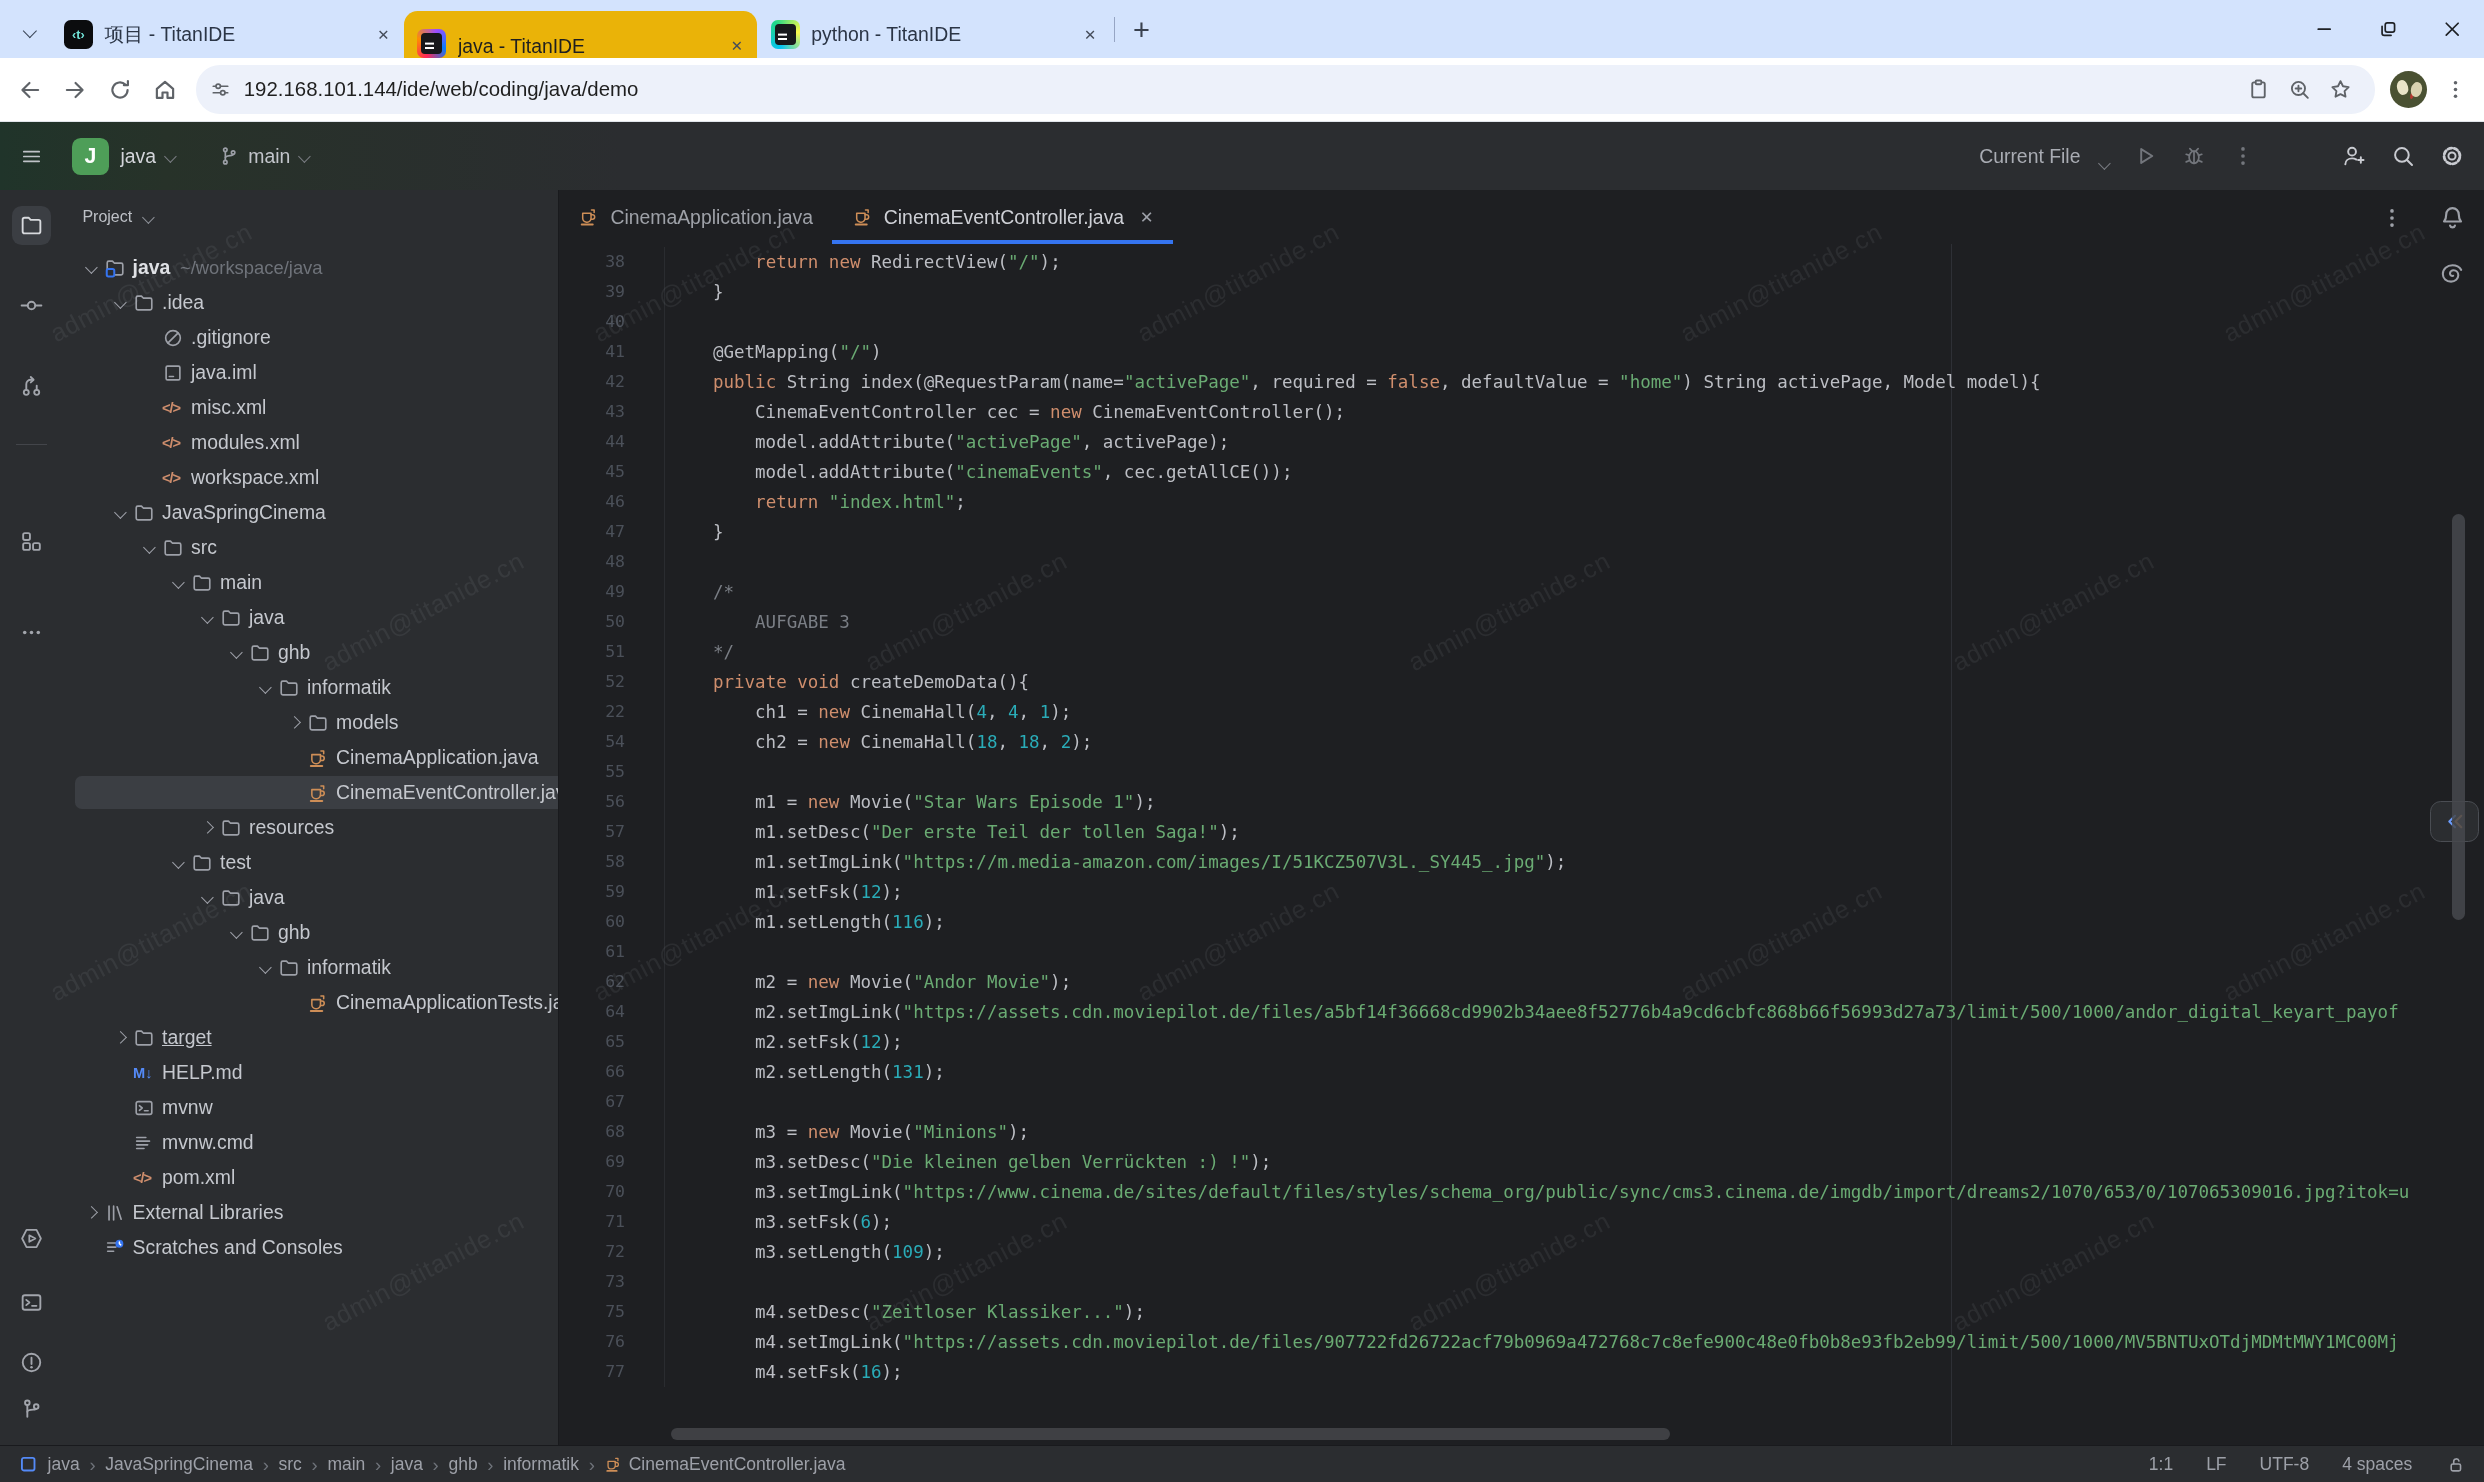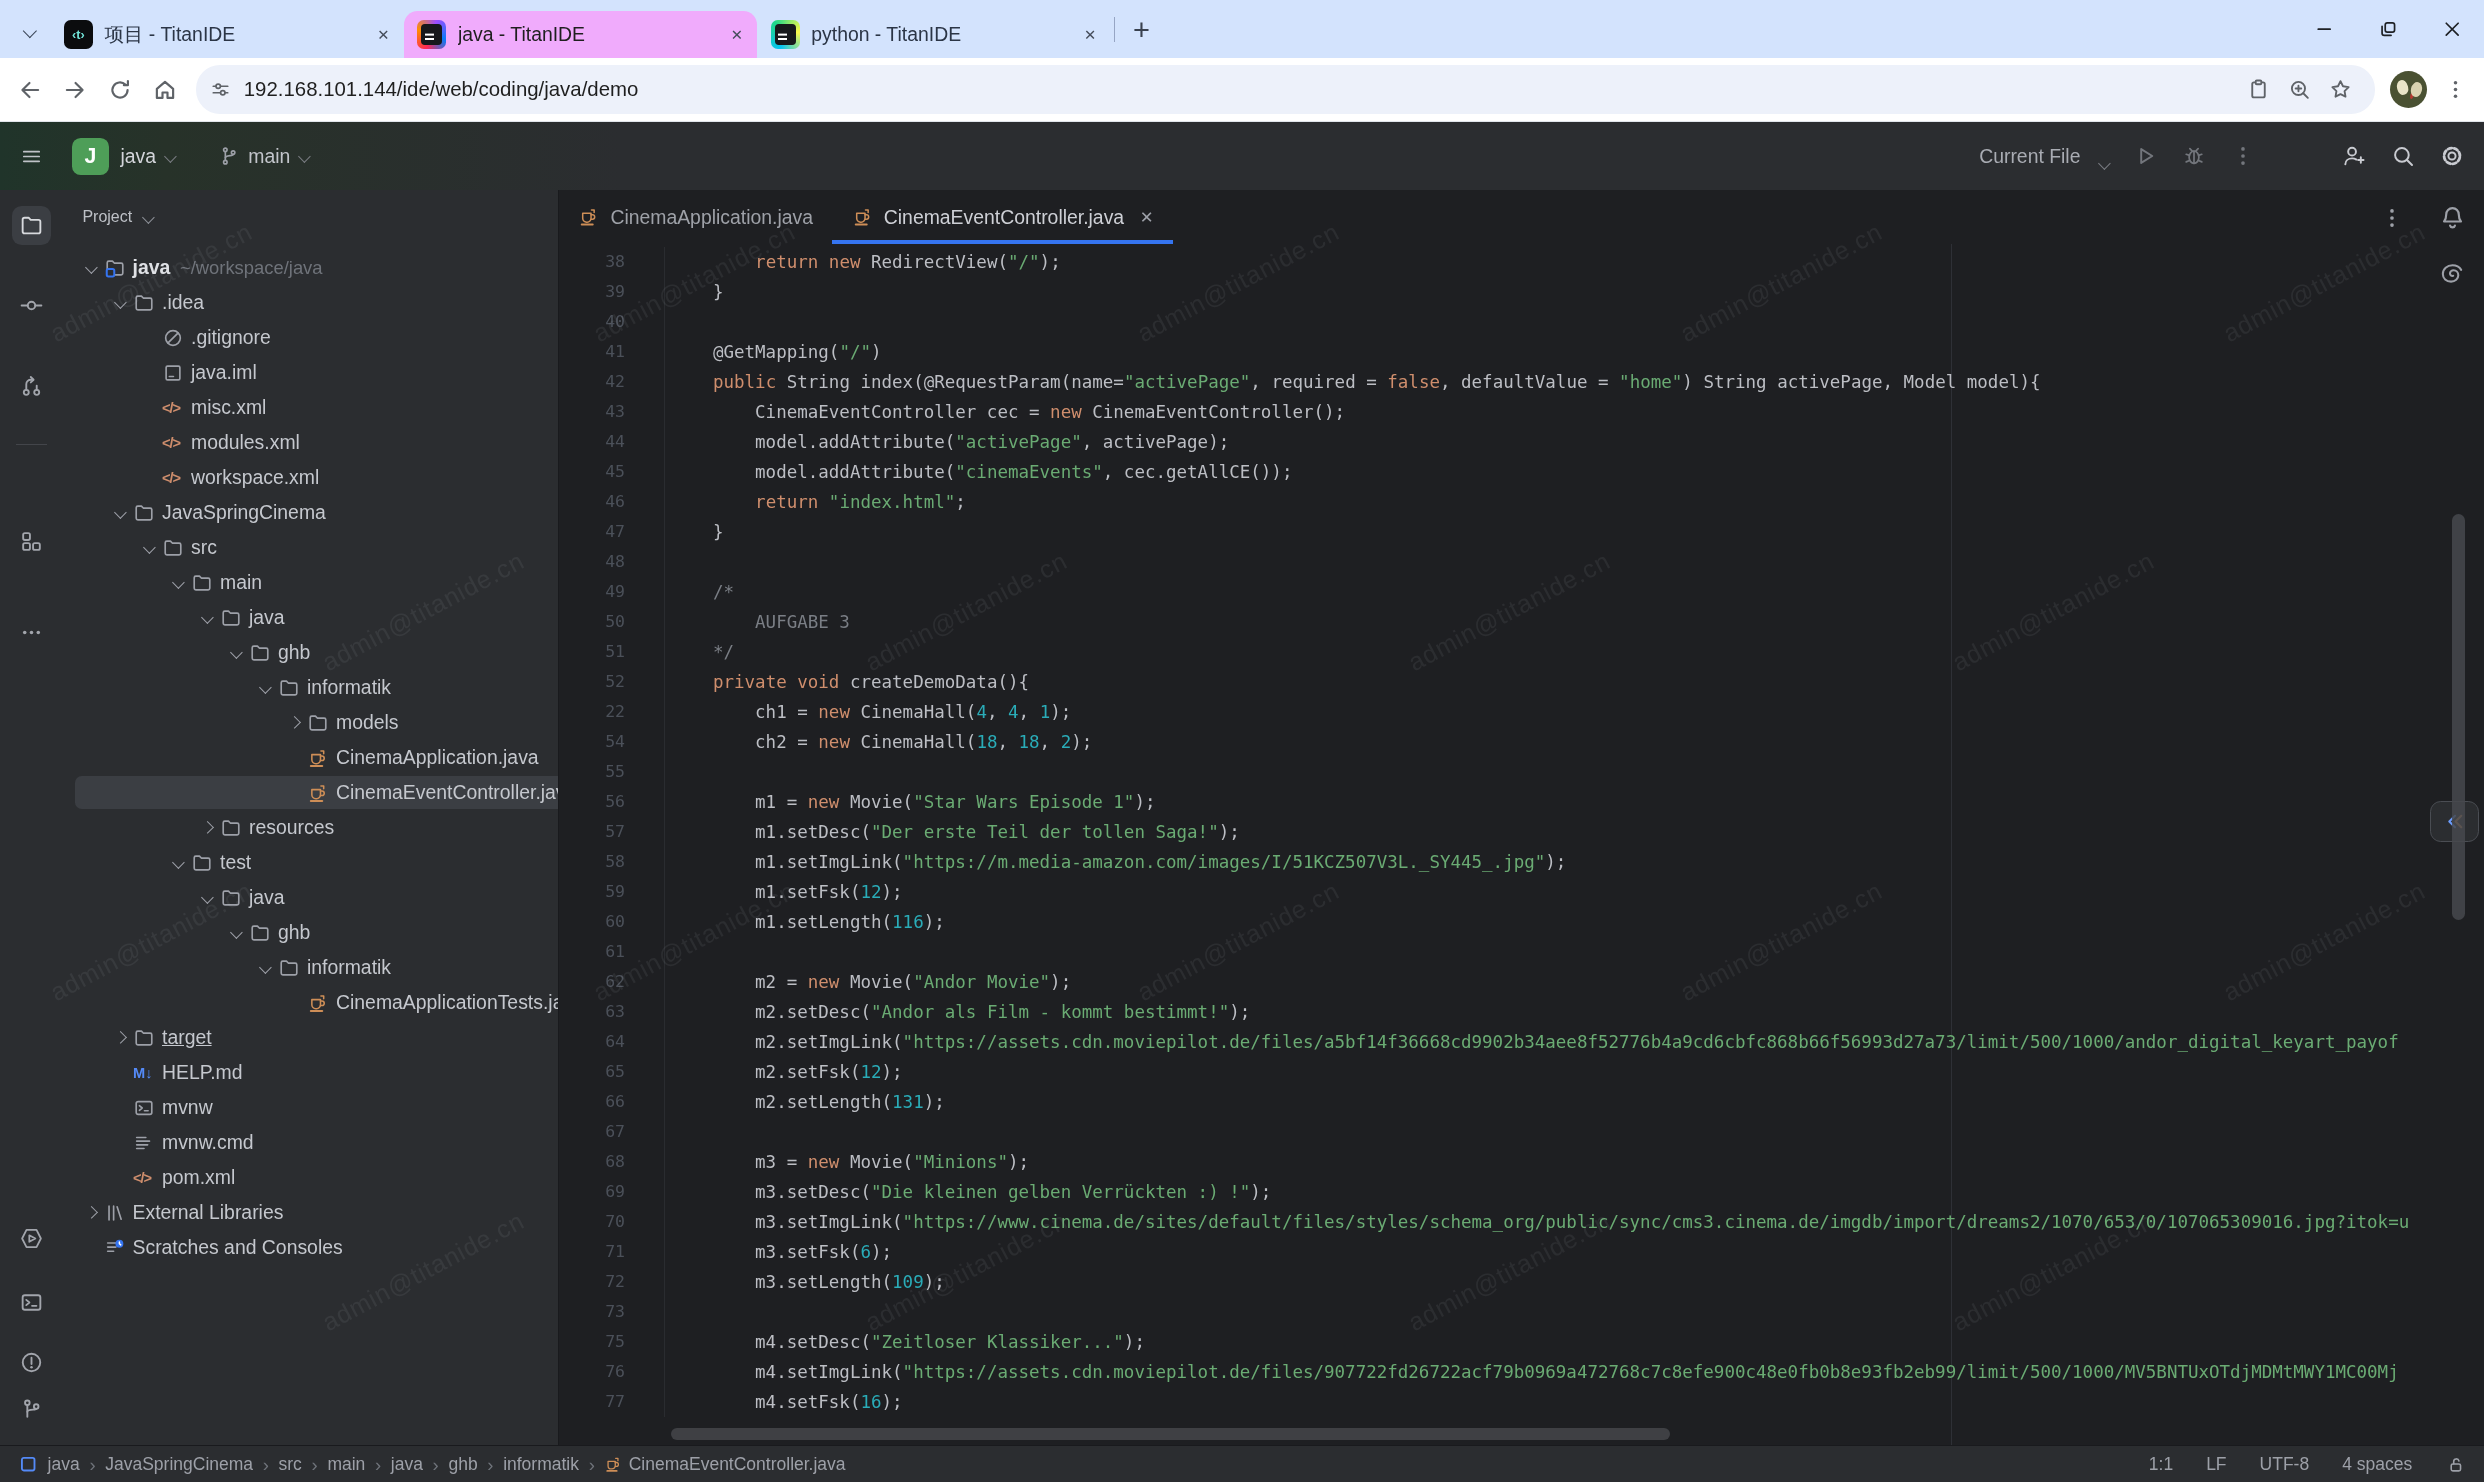--- a/index.html
+++ b/index.html
@@ -9,21 +9,21 @@
   .ic svg{width:100%;height:100%}
 
   
   .tabstrip{height:58px;background:#D3E3FD;display:flex;align-items:flex-end;position:relative;}
   .tabsearch{width:29px;height:29px;margin:0 5.8px 12.6px 15.5px;display:flex;align-items:center;justify-content:center;border-radius:50%;}
   .chev-d,.chev-r{width:8.7px;height:8.7px;border-right:1.9px solid #8C9097;border-bottom:1.9px solid #8C9097;display:inline-block;transform:rotate(45deg);}
   .chev-r{transform:rotate(-45deg);}
   .tabsearch .chev-d{border-color:#3A4556;}
   .btabs{display:flex;height:47px;}
   .btab{width:332px;display:flex;align-items:center;padding:0 7.8px 0 13.6px;border-radius:13.6px 13.6px 0 0;color:#2B3546;font-size:19.4px;cursor:default;}
-  .btab.active{background:#f0abfc;color:#1F1F1F;}
+  .btab.active{background:#eab308;color:#1F1F1F;align-items:flex-end;}
   .fav{width:29px;height:29px;flex:none;margin-right:11.6px;border-radius:6.8px;position:relative;display:flex;align-items:center;justify-content:center;overflow:hidden;}
   .fav-0{background:#0B0C0E;color:#72E4D9;font-size:12.6px;font-weight:700;letter-spacing:0;}
   .fav-1{background:conic-gradient(from 200deg,#FE2857,#FE8F00,#9E4DFF,#087CFA,#FE2857);}
   .fav-2{background:conic-gradient(from 200deg,#07C3F2,#21D789,#FCF84A,#07C3F2);}
   .favin{position:absolute;inset:3.9px;background:#17181B;border-radius:3.9px;}
   .favbars{position:absolute;left:7.8px;bottom:8.7px;width:8.7px;height:2.4px;background:#fff;box-shadow:0 -4.4px 0 #fff;}
   .btab .title{flex:1;white-space:nowrap;overflow:hidden;}
   .tclose{width:25px;height:25px;border-radius:50%;display:flex;align-items:center;justify-content:center;color:#454D5B;font-size:14.6px;flex:none;}
   .tstrip-sep{width:1px;height:25px;background:#96A5C4;margin:0 3.9px 16.5px 3.9px;}
   .newtab{width:33px;height:33px;margin:0 0 10.7px 5.8px;border:none;background:transparent;font-size:29px;color:#39414F;line-height:1;display:flex;align-items:center;justify-content:center;}
@@ -815,21 +815,20 @@
             <div class="cline"><span class="lnum">22</span><span class="ltext"><span class="tk-p">        ch1 = </span><span class="tk-k">new </span><span class="tk-p">CinemaHall(</span><span class="tk-n">4</span><span class="tk-p">, </span><span class="tk-n">4</span><span class="tk-p">, </span><span class="tk-n">1</span><span class="tk-p">);</span></span></div>
             <div class="cline"><span class="lnum">54</span><span class="ltext"><span class="tk-p">        ch2 = </span><span class="tk-k">new </span><span class="tk-p">CinemaHall(</span><span class="tk-n">18</span><span class="tk-p">, </span><span class="tk-n">18</span><span class="tk-p">, </span><span class="tk-n">2</span><span class="tk-p">);</span></span></div>
             <div class="cline"><span class="lnum">55</span><span class="ltext"></span></div>
             <div class="cline"><span class="lnum">56</span><span class="ltext"><span class="tk-p">        m1 = </span><span class="tk-k">new </span><span class="tk-p">Movie(</span><span class="tk-s">"Star Wars Episode 1"</span><span class="tk-p">);</span></span></div>
             <div class="cline"><span class="lnum">57</span><span class="ltext"><span class="tk-p">        m1.setDesc(</span><span class="tk-s">"Der erste Teil der tollen Saga!"</span><span class="tk-p">);</span></span></div>
             <div class="cline"><span class="lnum">58</span><span class="ltext"><span class="tk-p">        m1.setImgLink(</span><span class="tk-s">"https://m.media-amazon.com/images/I/51KCZ507V3L._SY445_.jpg"</span><span class="tk-p">);</span></span></div>
             <div class="cline"><span class="lnum">59</span><span class="ltext"><span class="tk-p">        m1.setFsk(</span><span class="tk-n">12</span><span class="tk-p">);</span></span></div>
             <div class="cline"><span class="lnum">60</span><span class="ltext"><span class="tk-p">        m1.setLength(</span><span class="tk-n">116</span><span class="tk-p">);</span></span></div>
             <div class="cline"><span class="lnum">61</span><span class="ltext"></span></div>
             <div class="cline"><span class="lnum">62</span><span class="ltext"><span class="tk-p">        m2 = </span><span class="tk-k">new </span><span class="tk-p">Movie(</span><span class="tk-s">"Andor Movie"</span><span class="tk-p">);</span></span></div>
-            <div class="cline"><span class="lnum">63</span><span class="ltext"><span class="tk-p">        m2.setDesc(</span><span class="tk-s">"Andor als Film - kommt bestimmt!"</span><span class="tk-p">);</span></span></div>
             <div class="cline"><span class="lnum">64</span><span class="ltext"><span class="tk-p">        m2.setImgLink(</span><span class="tk-s">"https://assets.cdn.moviepilot.de/files/a5bf14f36668cd9902b34aee8f52776b4a9cd6cbfc868b66f56993d27a73/limit/500/1000/andor_digital_keyart_payof</span></span></div>
             <div class="cline"><span class="lnum">65</span><span class="ltext"><span class="tk-p">        m2.setFsk(</span><span class="tk-n">12</span><span class="tk-p">);</span></span></div>
             <div class="cline"><span class="lnum">66</span><span class="ltext"><span class="tk-p">        m2.setLength(</span><span class="tk-n">131</span><span class="tk-p">);</span></span></div>
             <div class="cline"><span class="lnum">67</span><span class="ltext"></span></div>
             <div class="cline"><span class="lnum">68</span><span class="ltext"><span class="tk-p">        m3 = </span><span class="tk-k">new </span><span class="tk-p">Movie(</span><span class="tk-s">"Minions"</span><span class="tk-p">);</span></span></div>
             <div class="cline"><span class="lnum">69</span><span class="ltext"><span class="tk-p">        m3.setDesc(</span><span class="tk-s">"Die kleinen gelben Verrückten :) !"</span><span class="tk-p">);</span></span></div>
             <div class="cline"><span class="lnum">70</span><span class="ltext"><span class="tk-p">        m3.setImgLink(</span><span class="tk-s">"https://www.cinema.de/sites/default/files/styles/schema_org/public/sync/cms3.cinema.de/imgdb/import/dreams2/1070/653/0/107065309016.jpg?itok=u</span></span></div>
             <div class="cline"><span class="lnum">71</span><span class="ltext"><span class="tk-p">        m3.setFsk(</span><span class="tk-n">6</span><span class="tk-p">);</span></span></div>
             <div class="cline"><span class="lnum">72</span><span class="ltext"><span class="tk-p">        m3.setLength(</span><span class="tk-n">109</span><span class="tk-p">);</span></span></div>
             <div class="cline"><span class="lnum">73</span><span class="ltext"></span></div>

